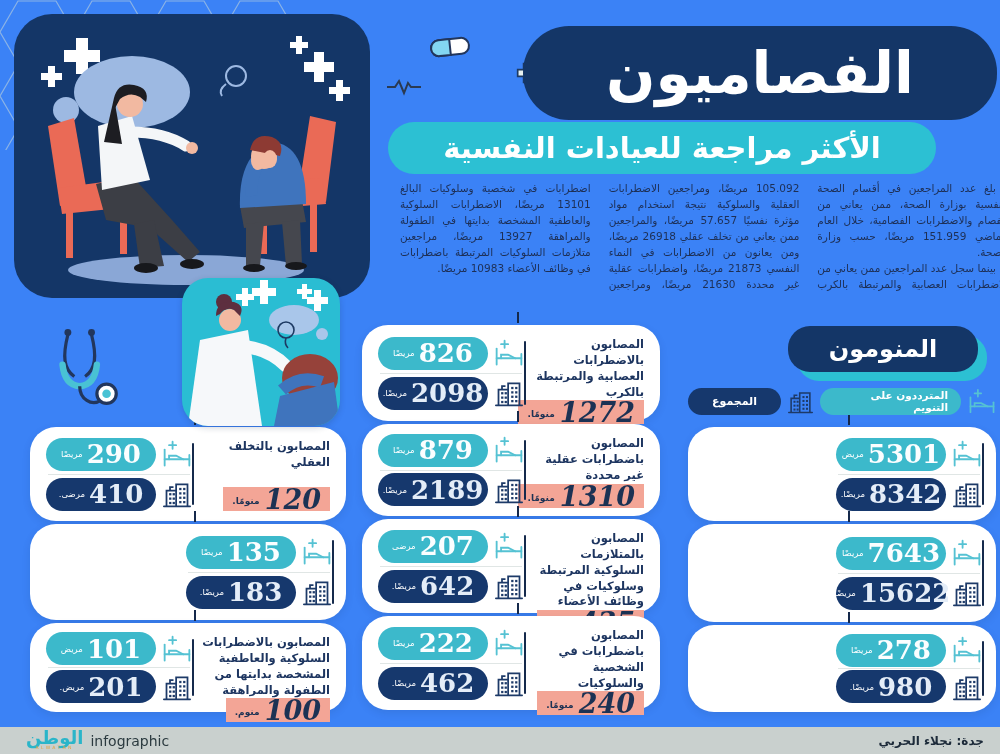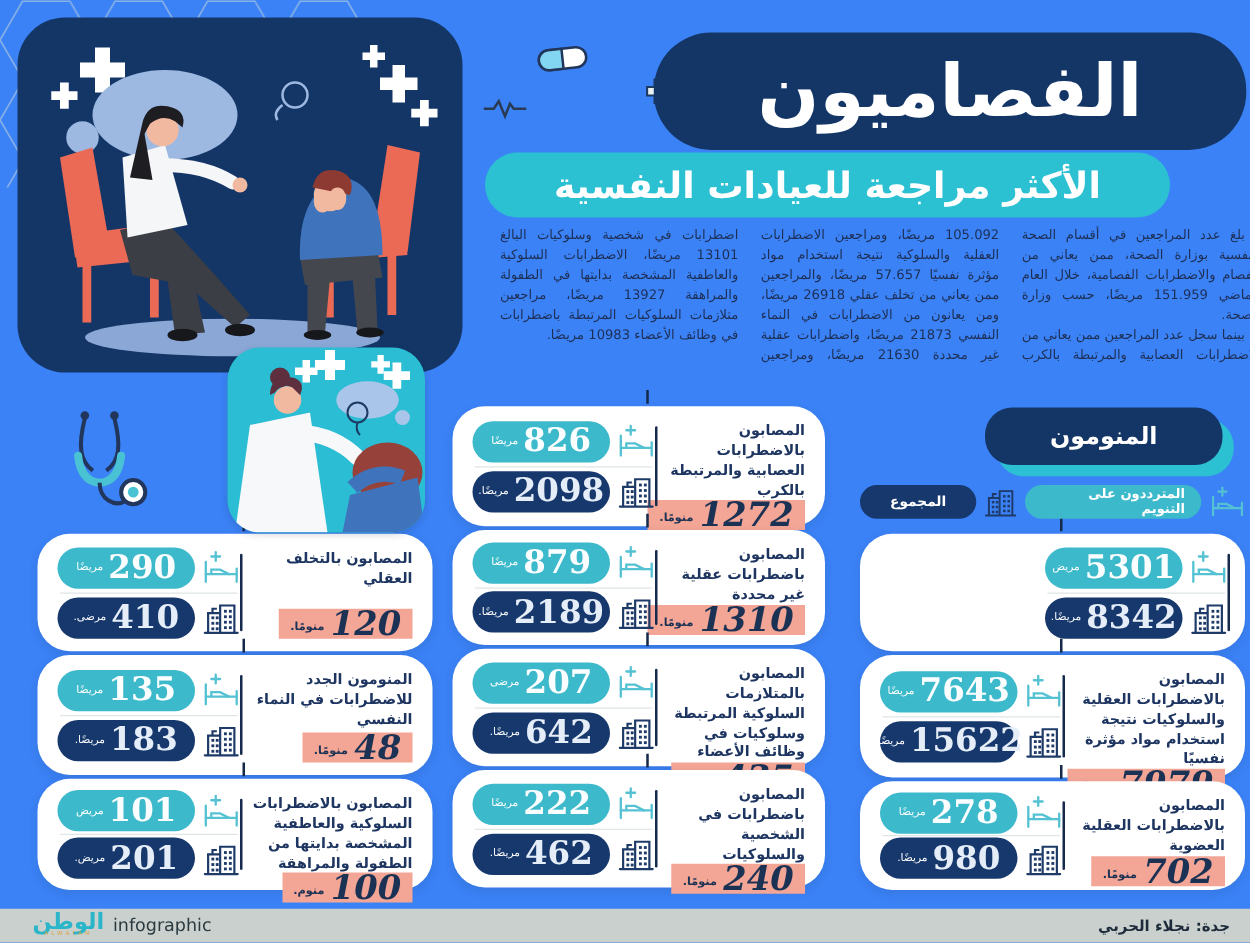--- a/index.html
+++ b/index.html
@@ -25,21 +25,21 @@
   
   .intro{position:absolute;left:388px;top:181px;width:608px;height:126px;direction:rtl;
       column-count:3;column-gap:18px;text-align:justify;font-size:10.5px;line-height:1.52;
       color:#1d2f55;z-index:2;overflow:hidden;margin-left:12px;}
   .intro p{margin:0;text-indent:12px;}
   
   .inpat-accent{position:absolute;left:797px;top:335px;width:190px;height:46px;background:#2cc0d3;
       border-radius:22px;z-index:2;}
   .inpat-banner{position:absolute;left:788px;top:326px;width:190px;height:46px;background:#143667;
       border-radius:22px;display:flex;align-items:center;justify-content:center;z-index:3;}
-  .inpat-banner .t{color:#fff;font-size:19px;font-weight:bold;direction:rtl;line-height:1;}
+  .inpat-banner .t{color:#fff;font-size:24px;font-weight:bold;direction:rtl;line-height:1;}
   .legend{position:absolute;left:688px;top:386px;width:308px;height:30px;direction:rtl;
       display:flex;align-items:center;gap:7px;z-index:3;}
   .legend .lpill{border-radius:15px;color:#fff;font-weight:bold;display:flex;align-items:center;
       justify-content:center;height:27px;}
   .legend .lpill.teal{background:#3cb9cb;font-size:10.5px;padding:0 13px;}
   .legend .lpill.navy{background:#16386d;font-size:11px;padding:0 24px;}
   .legend svg{flex:0 0 auto;}
   
   .card{position:absolute;background:#ffffff;border-radius:26px;box-shadow:0 3px 8px rgba(20,40,60,.10);
       display:flex;direction:rtl;align-items:stretch;padding:8px 12px;box-sizing:border-box;z-index:2;}
@@ -406,24 +406,20 @@
           </svg>
         <div class="pill navy">
             <span class="num">8342</span>
             <span class="unit">مريضًا.</span>
           </div>
         </div>
     </div>
   </div>
 
   <div class="card c-r1">
-    <div class="card-label">
-      <div class="card-title">المصابون بالاضطرابات العقلية والسلوكيات نتيجة استخدام مواد مؤثرة نفسيًا</div>
-      <div class="inp"><span class="inp-num">7979</span> <span class="inp-unit">منومًا.</span></div>
-    </div>
     <div class="vsep"></div>
     <div class="card-stats">
       <div class="stat-row">
           <svg class="ic">
             <use href="#icon-bed"></use>
           </svg>
         <div class="pill teal">
             <span class="num">7643</span>
             <span class="unit">مريضًا</span>
           </div>
@@ -435,24 +431,20 @@
           </svg>
         <div class="pill navy">
             <span class="num">15622</span>
             <span class="unit">مريضًا.</span>
           </div>
         </div>
     </div>
   </div>
 
   <div class="card c-r2">
-    <div class="card-label">
-      <div class="card-title">المصابون بالاضطرابات العقلية العضوية</div>
-      <div class="inp"><span class="inp-num">702</span> <span class="inp-unit">منومًا.</span></div>
-    </div>
     <div class="vsep"></div>
     <div class="card-stats">
       <div class="stat-row">
           <svg class="ic">
             <use href="#icon-bed"></use>
           </svg>
         <div class="pill teal">
             <span class="num">278</span>
             <span class="unit">مريضًا</span>
           </div>
@@ -493,24 +485,20 @@
           </svg>
         <div class="pill navy">
             <span class="num">410</span>
             <span class="unit">مرضى.</span>
           </div>
         </div>
     </div>
   </div>
 
   <div class="card c-l1">
-    <div class="card-label">
-      <div class="card-title">المنومون الجدد للاضطرابات في النماء النفسي</div>
-      <div class="inp"><span class="inp-num">48</span> <span class="inp-unit">منومًا.</span></div>
-    </div>
     <div class="vsep"></div>
     <div class="card-stats">
       <div class="stat-row">
           <svg class="ic">
             <use href="#icon-bed"></use>
           </svg>
         <div class="pill teal">
             <span class="num">135</span>
             <span class="unit">مريضًا</span>
           </div>

